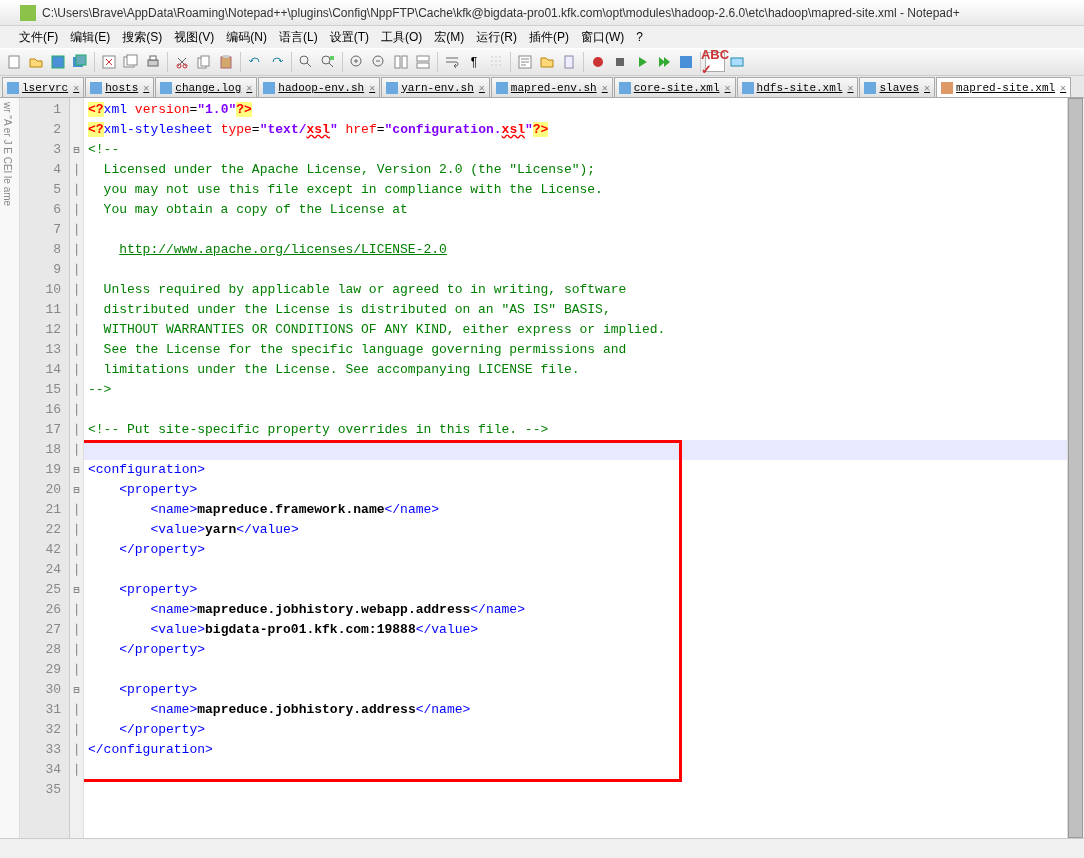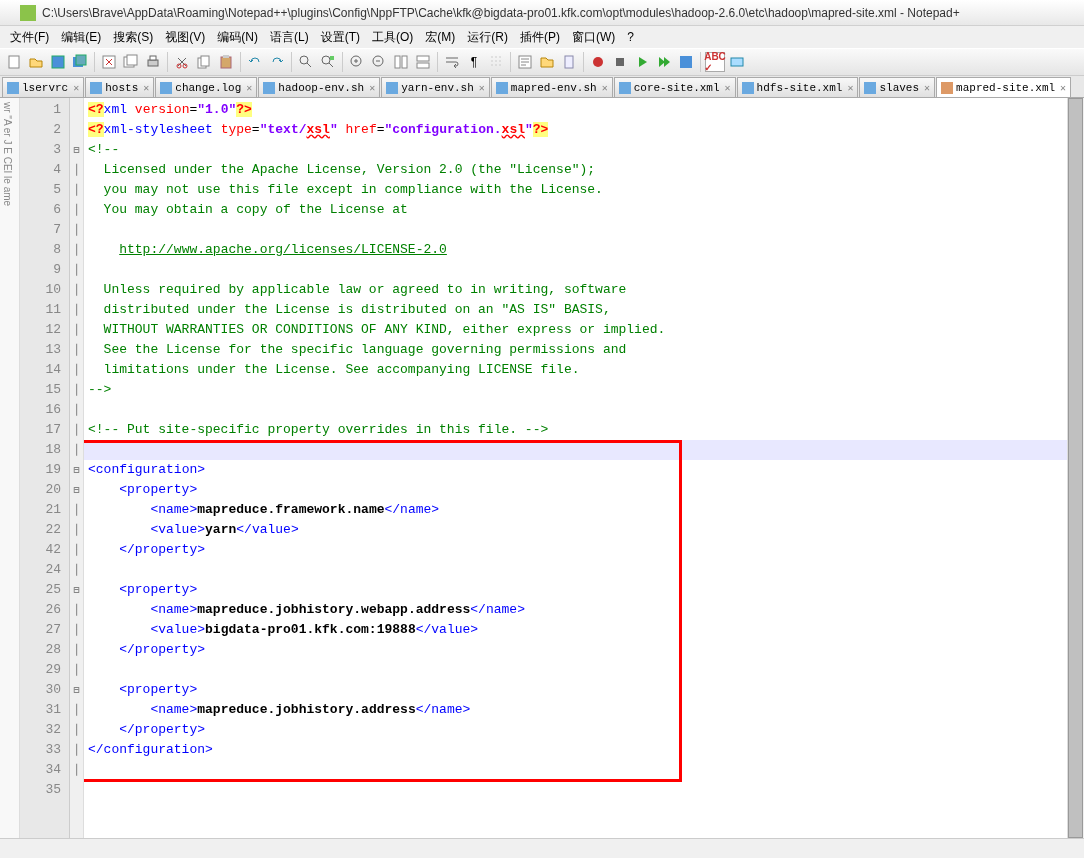--- a/index.html
+++ b/index.html
@@ -1,26 +1,26 @@
 <!DOCTYPE html>
 <html><head>
 <meta charset="utf-8">
 <style>
 * { margin: 0; padding: 0; box-sizing: border-box; }
 body { font-family: "Microsoft YaHei", Tahoma, sans-serif; font-size: 12px; background: #f0f0f0; overflow: hidden; }
 .window { width: 1084px; height: 858px; background: #f0f0f0; position: relative; }
 .titlebar { height: 26px; background: linear-gradient(#fff,#e8e8e8); display:flex; align-items:center; padding:0 20px; border-bottom:1px solid #d0d0d0;}
 .titlebar .app-icon { width:16px; height:16px; background:#8bc34a; margin-right:6px; display:inline-block; }
 .titlebar .title { color:#333; font-size:12px; white-space:nowrap; overflow:hidden; }
-.menubar { height: 22px; background:#f0f0f0; display:flex; align-items:center; padding:0 4px; font-size:12px; }
+.menubar { height: 22px; background:#f0f0f0; display:flex; align-items:center; padding:0 13px; font-size:12px; }
 .menubar .mitem { padding:2px 6px; cursor:default; }
 .toolbar { height: 28px; background:linear-gradient(#fafafa,#e5e5e5); border-top:1px solid #fff; border-bottom:1px solid #ccc; display:flex; align-items:center; padding:0 4px; gap:2px; }
 .toolbar .tbtn { width:20px; height:20px; display:inline-flex; align-items:center; justify-content:center; border:1px solid transparent; }
 .toolbar .sep { width:1px; height:20px; background:#ccc; margin:0 2px; }
-.tabbar { height: 22px; background:#e8e8e8; border-bottom:1px solid #aaa; display:flex; align-items:flex-end; padding-left:2px; overflow:hidden; }
+.tabbar { height: 22px; background:#e8e8e8; border-bottom:1px solid #aaa; display:flex; align-items:flex-end; padding-left:2px; overflow:hidden;text-decoration:underline; }
 .tab { height:20px; background:linear-gradient(#f8f8f8,#e0e0e0); border:1px solid #aaa; border-bottom:none; margin-right:1px; padding:0 4px; display:flex; align-items:center; gap:3px; font-size:11px; font-family:"Courier New",monospace; cursor:default; white-space:nowrap;}
 .tab.active { background:#fff; }
 .tab .ficon { width:12px; height:12px; background:#6aa9e0; display:inline-block; }
 .tab .ficon.red { background:#d96; }
 .tab .close { color:#888; font-size:10px; margin-left:2px; }
 .editor-wrap { display:flex; height: calc(100% - 26px - 22px - 28px - 22px - 20px); background:#fff; }
 .left-strip { width:20px; background:#f8f8f8; border-right:1px solid #ddd; color:#888; font-size:10px; writing-mode:vertical-lr; padding:4px 2px; font-family:sans-serif;}
 .gutter { width:50px; background:#e8e8e8; border-right:1px solid #ccc; text-align:right; font-family:"Courier New",monospace; font-size:13px; color:#888; padding-top:2px; }
 .gutter .ln { height:20px; line-height:20px; padding-right:8px; }
 .foldcol { width:14px; background:#f0f0f0; border-right:1px solid #ddd; font-family:monospace; font-size:10px; color:#666; padding-top:2px; }
@@ -230,21 +230,21 @@
           <path d="M3 3l6 5-6 5z" fill="#3a3"></path>
           <path d="M8 3l6 5-6 5z" fill="#3a3"></path>
         </svg>
       </span>
     <span class="tbtn">
         <svg width="16" height="16">
           <rect x="2" y="2" width="12" height="12" fill="#4a90d9"></rect>
         </svg>
       </span>
     <span class="sep"></span>
-    <span class="tbtn" style="background:#fff;border:1px solid #aaa;font-size:10px;font-weight:bold;color:#c33;">ABC<br>✓</span>
+    <span class="tbtn" style="background:#fff;border:1px solid #aaa;font-size:13px;font-weight:bold;color:#c33;">ABC<br>✓</span>
     <span class="tbtn">
         <svg width="16" height="16">
           <rect x="2" y="4" width="12" height="8" fill="#adf" stroke="#28a"></rect>
         </svg>
       </span>
   </div>
 
   <div class="tabbar">
     <div class="tab">
         <span class="ficon"></span>

